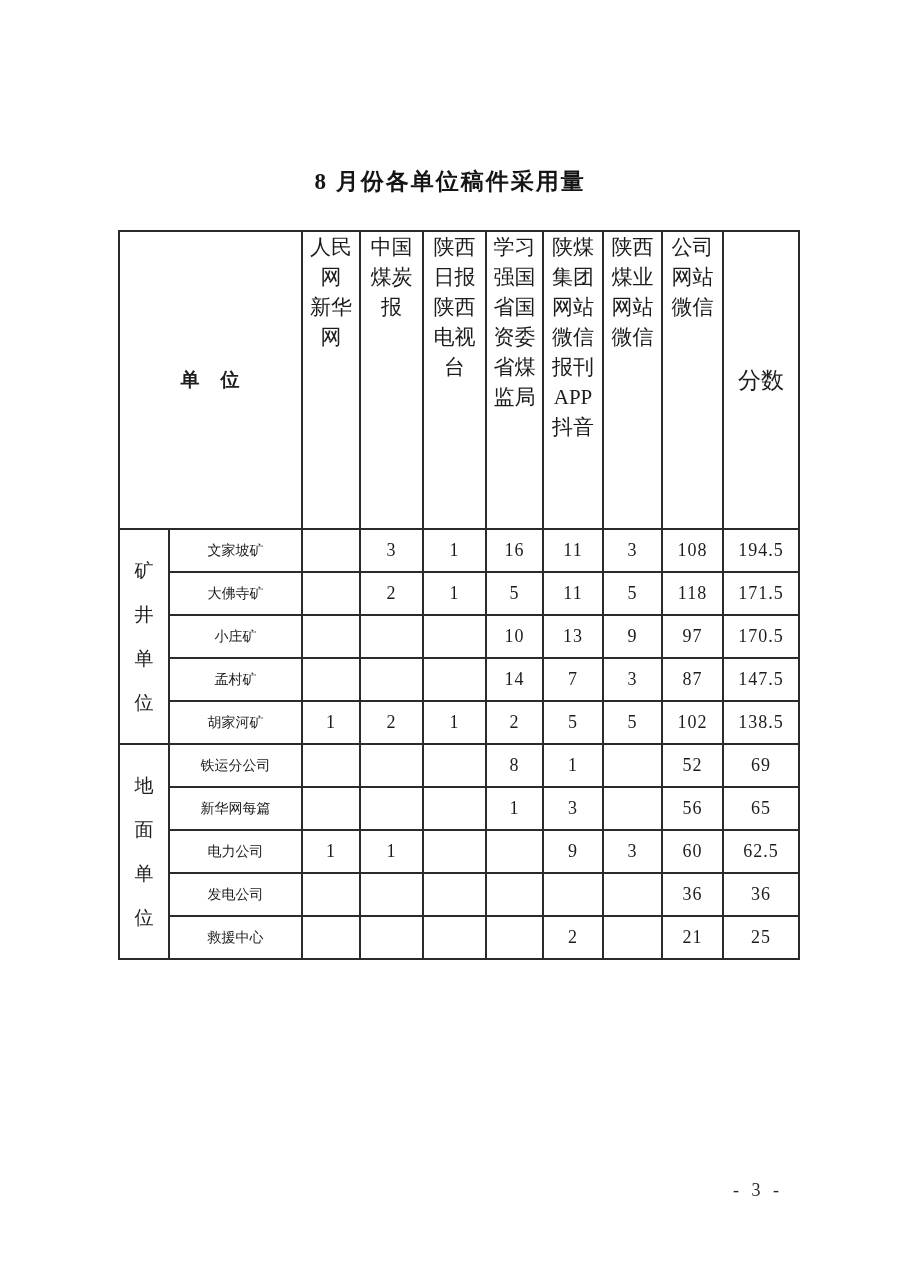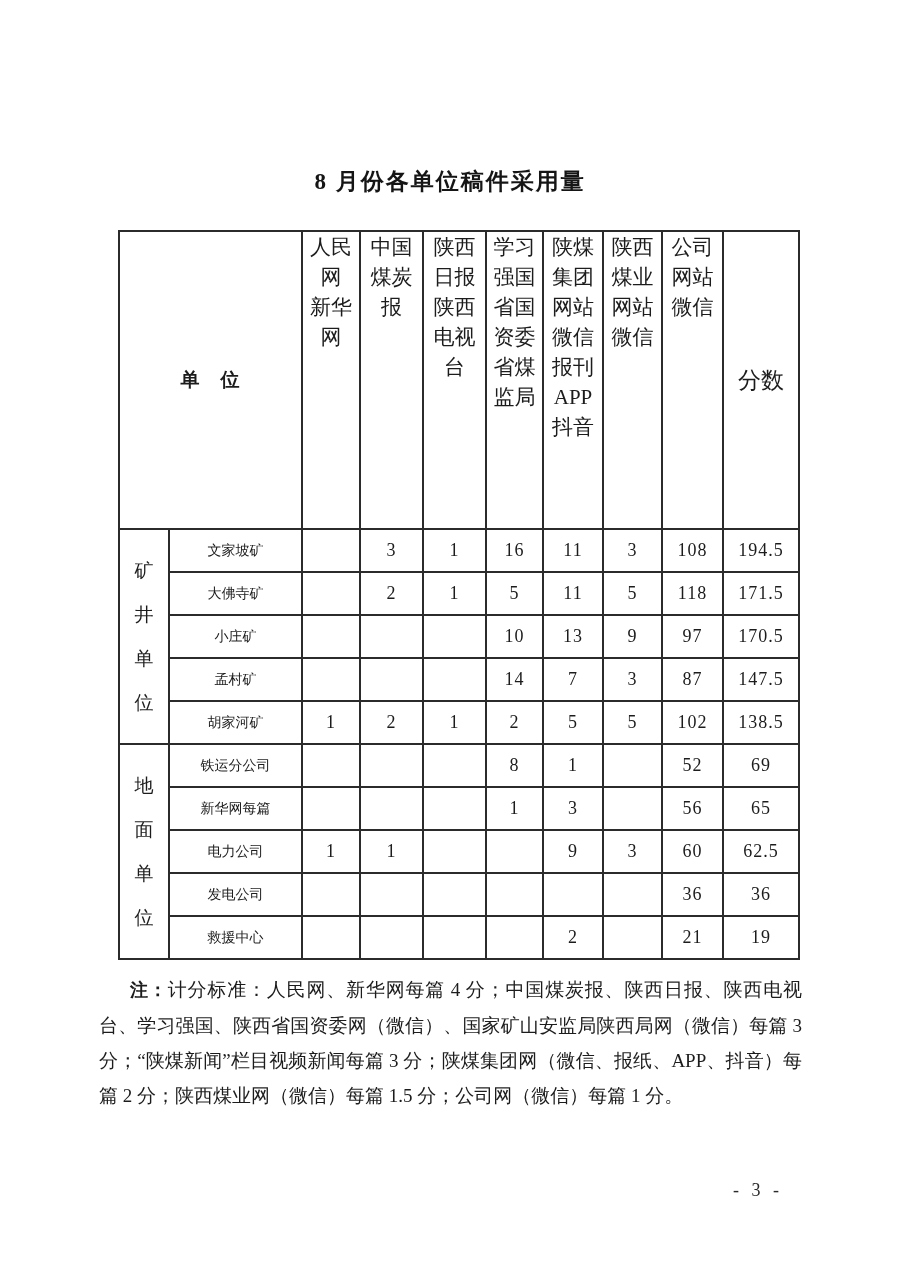--- a/index.html
+++ b/index.html
@@ -267,22 +267,21 @@
         </tr>
         <tr class="data-row">
           <td class="name-cell">救援中心</td>
           <td class="num-cell"></td>
           <td class="num-cell"></td>
           <td class="num-cell"></td>
           <td class="num-cell"></td>
           <td class="num-cell">2</td>
           <td class="num-cell"></td>
           <td class="num-cell">21</td>
-          <td class="num-cell">19</td>
+          <td class="num-cell">25</td>
         </tr>
       </tbody>
   </table>
 
-  <p class="note-block"><span class="note-prefix">注：</span><span>计分标准：人民网、新华网每篇 4 分；中国煤炭报、陕西日报、陕西电视台、学习强国、陕西省国资委网（微信）、国家矿山安监局陕西局网（微信）每篇 3 分；“陕煤新闻”栏目视频新闻每篇 3 分；陕煤集团网（微信、报纸、APP、抖音）每篇 2 分；陕西煤业网（微信）每篇 1.5 分；公司网（微信）每篇 1 分。</span></p>
 
   <div class="page-number">- 3 -</div>
 
 </div>
 
 </body></html>

